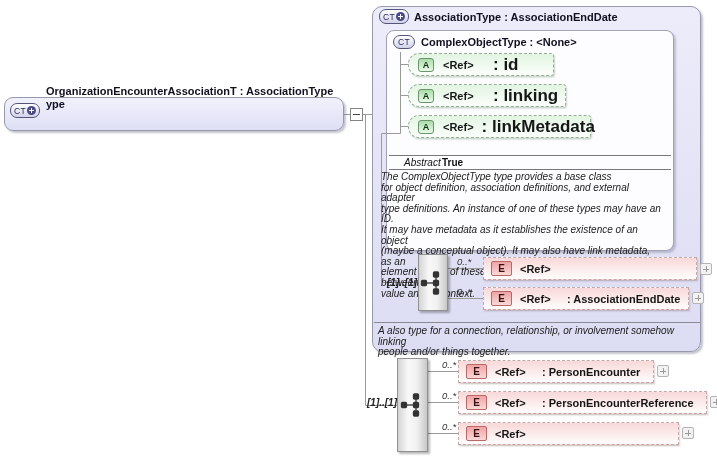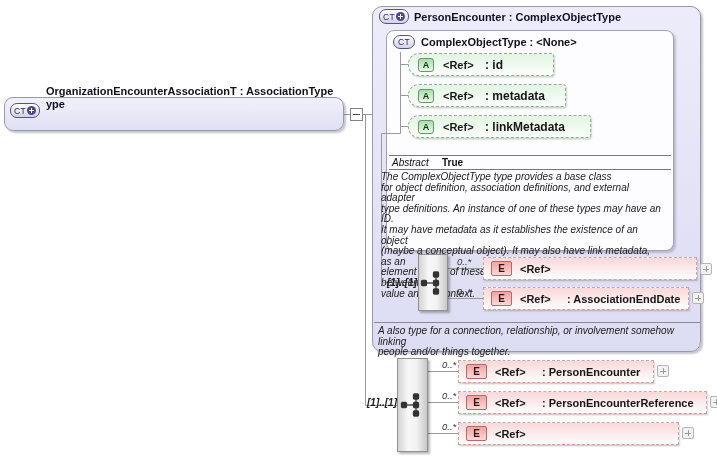--- a/index.html
+++ b/index.html
@@ -32,21 +32,21 @@
   
   .abox{position:absolute;z-index:2;height:23px;display:flex;align-items:center;
         border:1px dashed #96ac96;border-radius:11px 3px 3px 11px;
         background:linear-gradient(180deg,#e2f5e2 0%,#fbfefb 100%);
         box-shadow:1px 1.5px 1.5px rgba(110,135,110,.35);padding-left:9px;}
   .aicn{width:16px;height:14px;flex:0 0 16px;display:flex;align-items:center;justify-content:center;
         border:1px solid #6a946a;border-radius:3px;
         background:linear-gradient(180deg,#aaddaa,#e9f9e9);
         font-size:9px;font-weight:bold;color:#173317;}
   .abox .name{margin-left:9px;width:42px;font-size:11px;font-weight:bold;white-space:nowrap;}
-  .abox .type{font-size:12px;font-weight:bold;white-space:nowrap;}
+  .abox .type{margin-left:8px;font-size:17px;font-weight:bold;white-space:nowrap;}
 
   
   .ebox{position:absolute;z-index:2;height:23px;display:flex;align-items:center;
         border:1px dashed #c2a8a8;
         background:linear-gradient(180deg,#f8d8d8 0%,#fffdfd 100%);
         box-shadow:1px 1.5px 1.5px rgba(135,110,110,.35);padding-left:7px;}
   .eicn{width:21px;height:15px;flex:0 0 21px;display:flex;align-items:center;justify-content:center;
         border:1px solid #b86868;border-radius:2px;
         background:linear-gradient(180deg,#f0a4a4,#fad8d8);
         font-size:10px;font-weight:bold;color:#3a1010;}
@@ -64,21 +64,21 @@
   .minusbox .dash{width:7px;height:1px;background:#444;}
   .plusbox{position:absolute;z-index:2;width:12px;height:12px;background:#f2f2f2;border:1px solid #b4b4b4;
            border-radius:2px;}
   .plusbox::before{content:"";position:absolute;left:2px;top:5px;width:6px;height:1px;background:#9a9a9a;}
   .plusbox::after{content:"";position:absolute;left:5px;top:2px;width:1px;height:6px;background:#9a9a9a;}
 
   .occ{position:absolute;z-index:2;font-size:9.5px;font-style:italic;color:#333;white-space:nowrap;}
   .occ1{position:absolute;z-index:2;font-size:10px;font-style:italic;font-weight:bold;color:#222;white-space:nowrap;}
 
   .rule{position:absolute;z-index:2;height:1px;background:#78787c;}
-  .facet-label{position:absolute;z-index:2;font-size:10px;font-style:italic;color:#111;}
+  .facet-label{position:absolute;z-index:2;font-size:10px;font-style:italic;color:#111;margin-left:12px;}
   .facet-value{position:absolute;z-index:2;font-size:10px;font-weight:bold;color:#111;}
   .ann{position:absolute;z-index:2;font-size:10px;font-style:italic;line-height:10.6px;
        color:#1a1a1a;white-space:pre-line;}
 </style>
 </head>
 <body>
 
 <div id="canvas">
 
   <div class="typebox bigbox" style="left:372px;top:6px;width:329px;height:346px;"></div>
@@ -113,36 +113,36 @@
   </div>
 
   <div class="minusbox" style="left:350px;top:108px;">
     <span class="dash"></span>
   </div>
 
   <div class="ct" style="left:379px;top:9px;width:30px;">
     <span class="t">CT</span>
     <span class="plus"></span>
   </div>
-  <div class="hdr" style="left:414px;top:11px;">PersonEncounter : ComplexObjectType</div>
+  <div class="hdr" style="left:414px;top:11px;">AssociationType : AssociationEndDate</div>
 
   <div class="ct" style="left:393px;top:35px;width:22px;height:14px;">
     <span class="t">CT</span>
   </div>
   <div class="hdr" style="left:421px;top:36px;">ComplexObjectType : &lt;None&gt;</div>
 
   <div class="abox" style="left:408px;top:53px;width:146px;">
     <span class="aicn">A</span>
     <span class="name">&lt;Ref&gt;</span>
     <span class="type">: id</span>
   </div>
   <div class="abox" style="left:408px;top:84px;width:158px;">
     <span class="aicn">A</span>
     <span class="name">&lt;Ref&gt;</span>
-    <span class="type">: metadata</span>
+    <span class="type">: linking</span>
   </div>
   <div class="abox" style="left:408px;top:115px;width:183px;">
     <span class="aicn">A</span>
     <span class="name">&lt;Ref&gt;</span>
     <span class="type">: linkMetadata</span>
   </div>
 
   <div class="rule" style="left:389px;top:155px;width:282px;"></div>
   <div class="facet-label" style="left:392px;top:157px;">Abstract</div>
   <div class="facet-value" style="left:442px;top:157px;">True</div>

